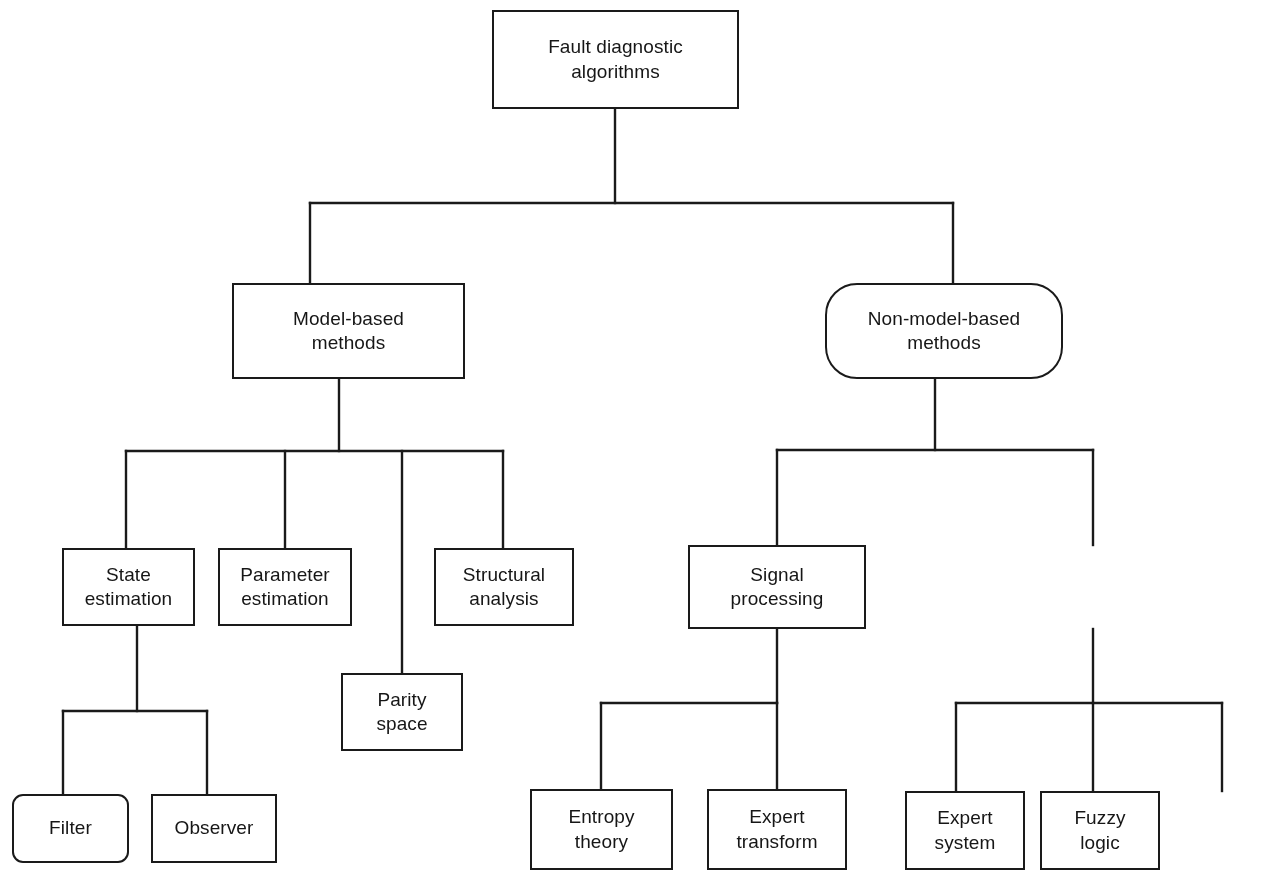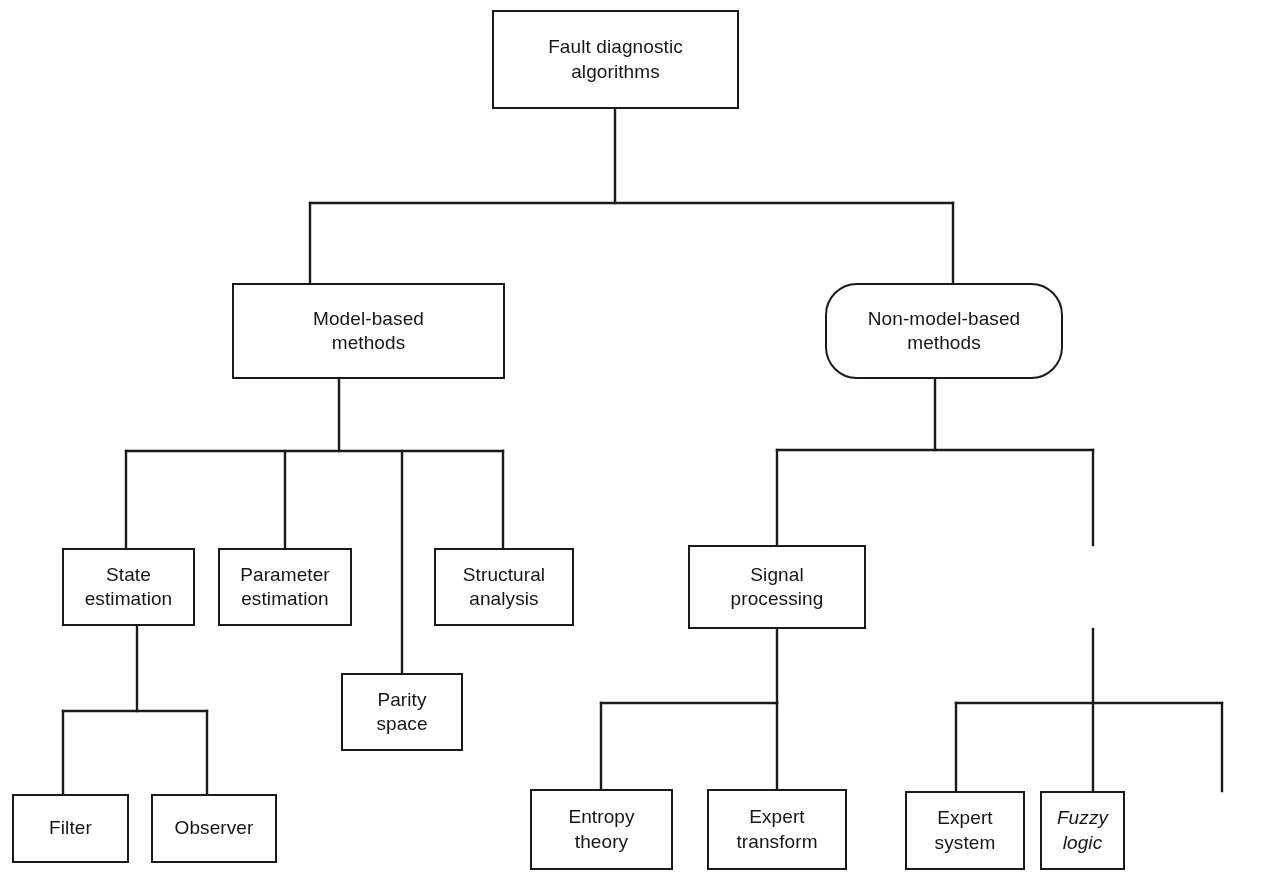--- a/index.html
+++ b/index.html
@@ -81,39 +81,39 @@
       <polyline points="1093,629 1093,703" fill="none" stroke="#1a1a1a" stroke-width="2.4" stroke-linecap="square"></polyline>
       <polyline points="956,703 1222,703" fill="none" stroke="#1a1a1a" stroke-width="2.4" stroke-linecap="square"></polyline>
       <polyline points="956,703 956,791" fill="none" stroke="#1a1a1a" stroke-width="2.4" stroke-linecap="square"></polyline>
       <polyline points="1093,703 1093,791" fill="none" stroke="#1a1a1a" stroke-width="2.4" stroke-linecap="square"></polyline>
       <polyline points="1222,703 1222,791" fill="none" stroke="#1a1a1a" stroke-width="2.4" stroke-linecap="square"></polyline>
     </svg>
 
   <div id="node-layer">
       <div class="node" style="left: 492px; top: 10px; width: 247px; height: 99px; border-color: rgb(26, 26, 26); background: rgb(255, 255, 255); color: rgb(22, 22, 22);">Fault diagnostic
 algorithms</div>
-      <div class="node" style="left: 232px; top: 283px; width: 273px; height: 96px; border-color: rgb(26, 26, 26); background: rgb(255, 255, 255); color: rgb(22, 22, 22);">Model-based
+      <div class="node" style="left: 232px; top: 283px; width: 233px; height: 96px; border-color: rgb(26, 26, 26); background: rgb(255, 255, 255); color: rgb(22, 22, 22);">Model-based
 methods</div>
       <div class="node" style="left: 825px; top: 283px; width: 238px; height: 96px; border-color: rgb(26, 26, 26); background: rgb(255, 255, 255); color: rgb(22, 22, 22); border-radius: 32px;">Non-model-based
 methods</div>
       <div class="node" style="left: 62px; top: 548px; width: 133px; height: 78px; border-color: rgb(26, 26, 26); background: rgb(255, 255, 255); color: rgb(22, 22, 22);">State
 estimation</div>
       <div class="node" style="left: 218px; top: 548px; width: 134px; height: 78px; border-color: rgb(26, 26, 26); background: rgb(255, 255, 255); color: rgb(22, 22, 22);">Parameter
 estimation</div>
       <div class="node" style="left: 434px; top: 548px; width: 140px; height: 78px; border-color: rgb(26, 26, 26); background: rgb(255, 255, 255); color: rgb(22, 22, 22);">Structural
 analysis</div>
       <div class="node" style="left: 341px; top: 673px; width: 122px; height: 78px; border-color: rgb(26, 26, 26); background: rgb(255, 255, 255); color: rgb(22, 22, 22);">Parity
 space</div>
-      <div class="node" style="left: 12px; top: 794px; width: 117px; height: 69px; border-color: rgb(26, 26, 26); background: rgb(255, 255, 255); color: rgb(22, 22, 22);">Filter</div>
+      <div class="node" style="left: 12px; top: 794px; width: 117px; height: 69px; border-color: rgb(26, 26, 26); background: rgb(255, 255, 255); color: rgb(22, 22, 22); border-radius: 11px;">Filter</div>
       <div class="node" style="left: 151px; top: 794px; width: 126px; height: 69px; border-color: rgb(26, 26, 26); background: rgb(255, 255, 255); color: rgb(22, 22, 22);">Observer</div>
       <div class="node" style="left: 688px; top: 545px; width: 178px; height: 84px; border-color: rgb(26, 26, 26); background: rgb(255, 255, 255); color: rgb(22, 22, 22);">Signal
 processing</div>
       <div class="node" style="left: 530px; top: 789px; width: 143px; height: 81px; border-color: rgb(26, 26, 26); background: rgb(255, 255, 255); color: rgb(22, 22, 22);">Entropy
 theory</div>
       <div class="node" style="left: 707px; top: 789px; width: 140px; height: 81px; border-color: rgb(26, 26, 26); background: rgb(255, 255, 255); color: rgb(22, 22, 22);">Expert
 transform</div>
       <div class="node" style="left: 905px; top: 791px; width: 120px; height: 79px; border-color: rgb(26, 26, 26); background: rgb(255, 255, 255); color: rgb(22, 22, 22);">Expert
 system</div>
-      <div class="node" style="left: 1040px; top: 791px; width: 85px; height: 79px; border-color: rgb(26, 26, 26); background: rgb(255, 255, 255); color: rgb(22, 22, 22); font-style: italic;">Fuzzy
+      <div class="node" style="left: 1040px; top: 791px; width: 120px; height: 79px; border-color: rgb(26, 26, 26); background: rgb(255, 255, 255); color: rgb(22, 22, 22);">Fuzzy
 logic</div>
     </div>
 
 </div>
 
 </body></html>

